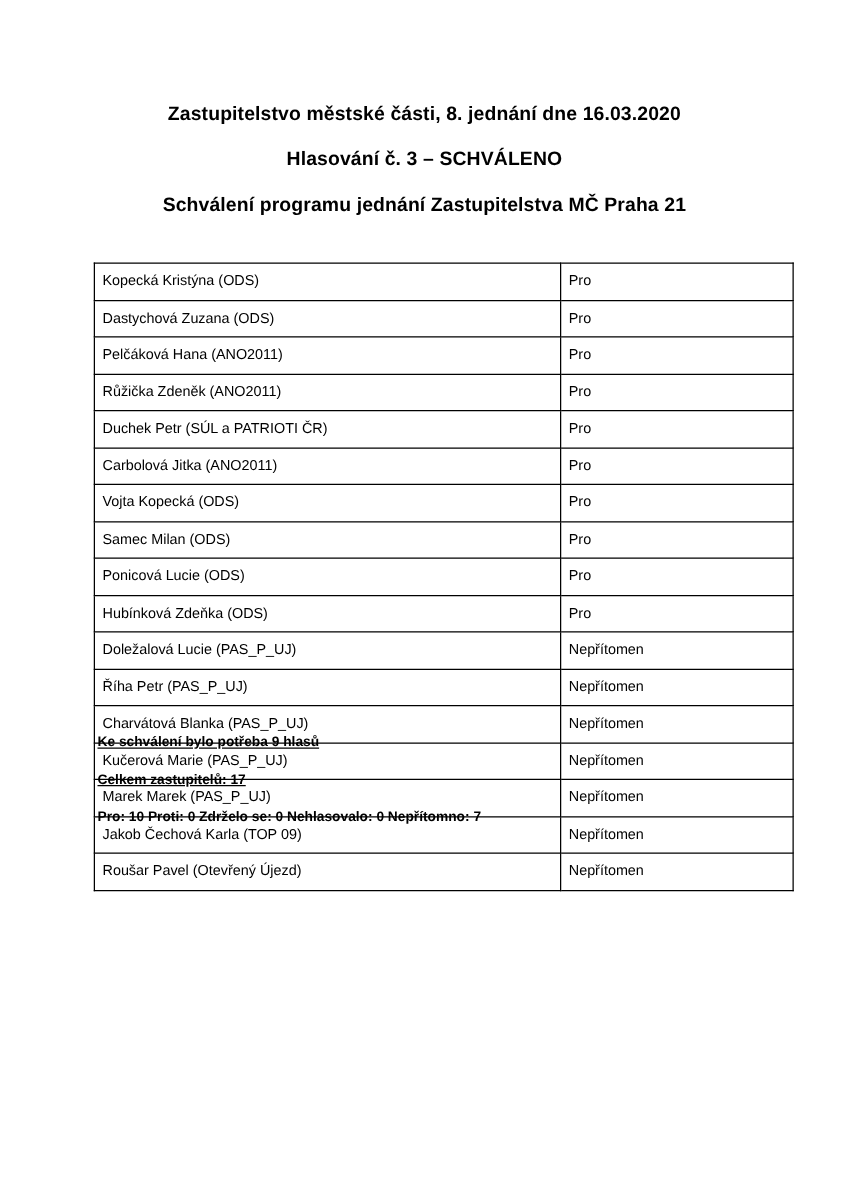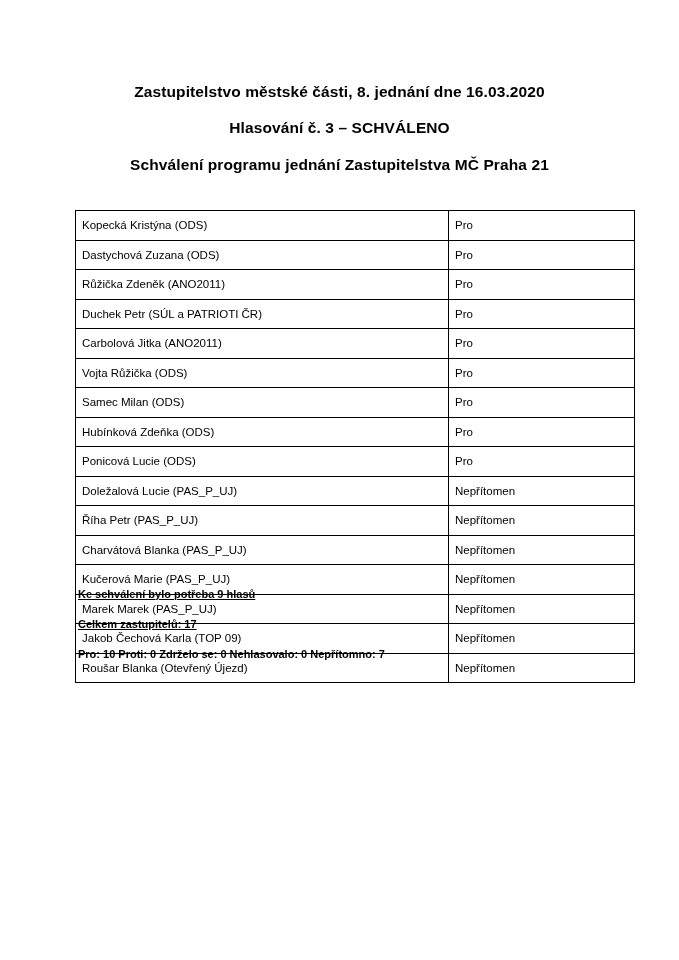--- a/index.html
+++ b/index.html
@@ -82,45 +82,49 @@
     <tbody id="vote-rows">
         <tr>
           <td class="cell-name">Kopecká Kristýna (ODS)</td>
           <td class="cell-vote">Pro</td>
         </tr>
         <tr>
           <td class="cell-name">Dastychová Zuzana (ODS)</td>
           <td class="cell-vote">Pro</td>
         </tr>
         <tr>
+          <td class="cell-name">Pelčáková Hana (ANO2011)</td>
+          <td class="cell-vote">Pro</td>
+        </tr>
+        <tr>
           <td class="cell-name">Růžička Zdeněk (ANO2011)</td>
           <td class="cell-vote">Pro</td>
         </tr>
         <tr>
           <td class="cell-name">Duchek Petr (SÚL a PATRIOTI ČR)</td>
           <td class="cell-vote">Pro</td>
         </tr>
         <tr>
           <td class="cell-name">Carbolová Jitka (ANO2011)</td>
           <td class="cell-vote">Pro</td>
         </tr>
         <tr>
-          <td class="cell-name">Vojta Růžička (ODS)</td>
+          <td class="cell-name">Vojta Kopecká (ODS)</td>
           <td class="cell-vote">Pro</td>
         </tr>
         <tr>
           <td class="cell-name">Samec Milan (ODS)</td>
           <td class="cell-vote">Pro</td>
         </tr>
         <tr>
-          <td class="cell-name">Hubínková Zdeňka (ODS)</td>
+          <td class="cell-name">Ponicová Lucie (ODS)</td>
           <td class="cell-vote">Pro</td>
         </tr>
         <tr>
-          <td class="cell-name">Ponicová Lucie (ODS)</td>
+          <td class="cell-name">Hubínková Zdeňka (ODS)</td>
           <td class="cell-vote">Pro</td>
         </tr>
         <tr>
           <td class="cell-name">Doležalová Lucie (PAS_P_UJ)</td>
           <td class="cell-vote">Nepřítomen</td>
         </tr>
         <tr>
           <td class="cell-name">Říha Petr (PAS_P_UJ)</td>
           <td class="cell-vote">Nepřítomen</td>
         </tr>
@@ -134,21 +138,21 @@
         </tr>
         <tr>
           <td class="cell-name">Marek Marek (PAS_P_UJ)</td>
           <td class="cell-vote">Nepřítomen</td>
         </tr>
         <tr>
           <td class="cell-name">Jakob Čechová Karla (TOP 09)</td>
           <td class="cell-vote">Nepřítomen</td>
         </tr>
         <tr>
-          <td class="cell-name">Roušar Blanka (Otevřený Újezd)</td>
+          <td class="cell-name">Roušar Pavel (Otevřený Újezd)</td>
           <td class="cell-vote">Nepřítomen</td>
         </tr>
       </tbody>
   </table>
 
   <div class="summary-line summary-1">Ke schválení bylo potřeba 9 hlasů</div>
 
   <div class="summary-line summary-2">Celkem zastupitelů: 17</div>
 
   <div class="summary-line summary-3">Pro: 10 Proti: 0 Zdrželo se: 0 Nehlasovalo: 0 Nepřítomno: 7</div>

